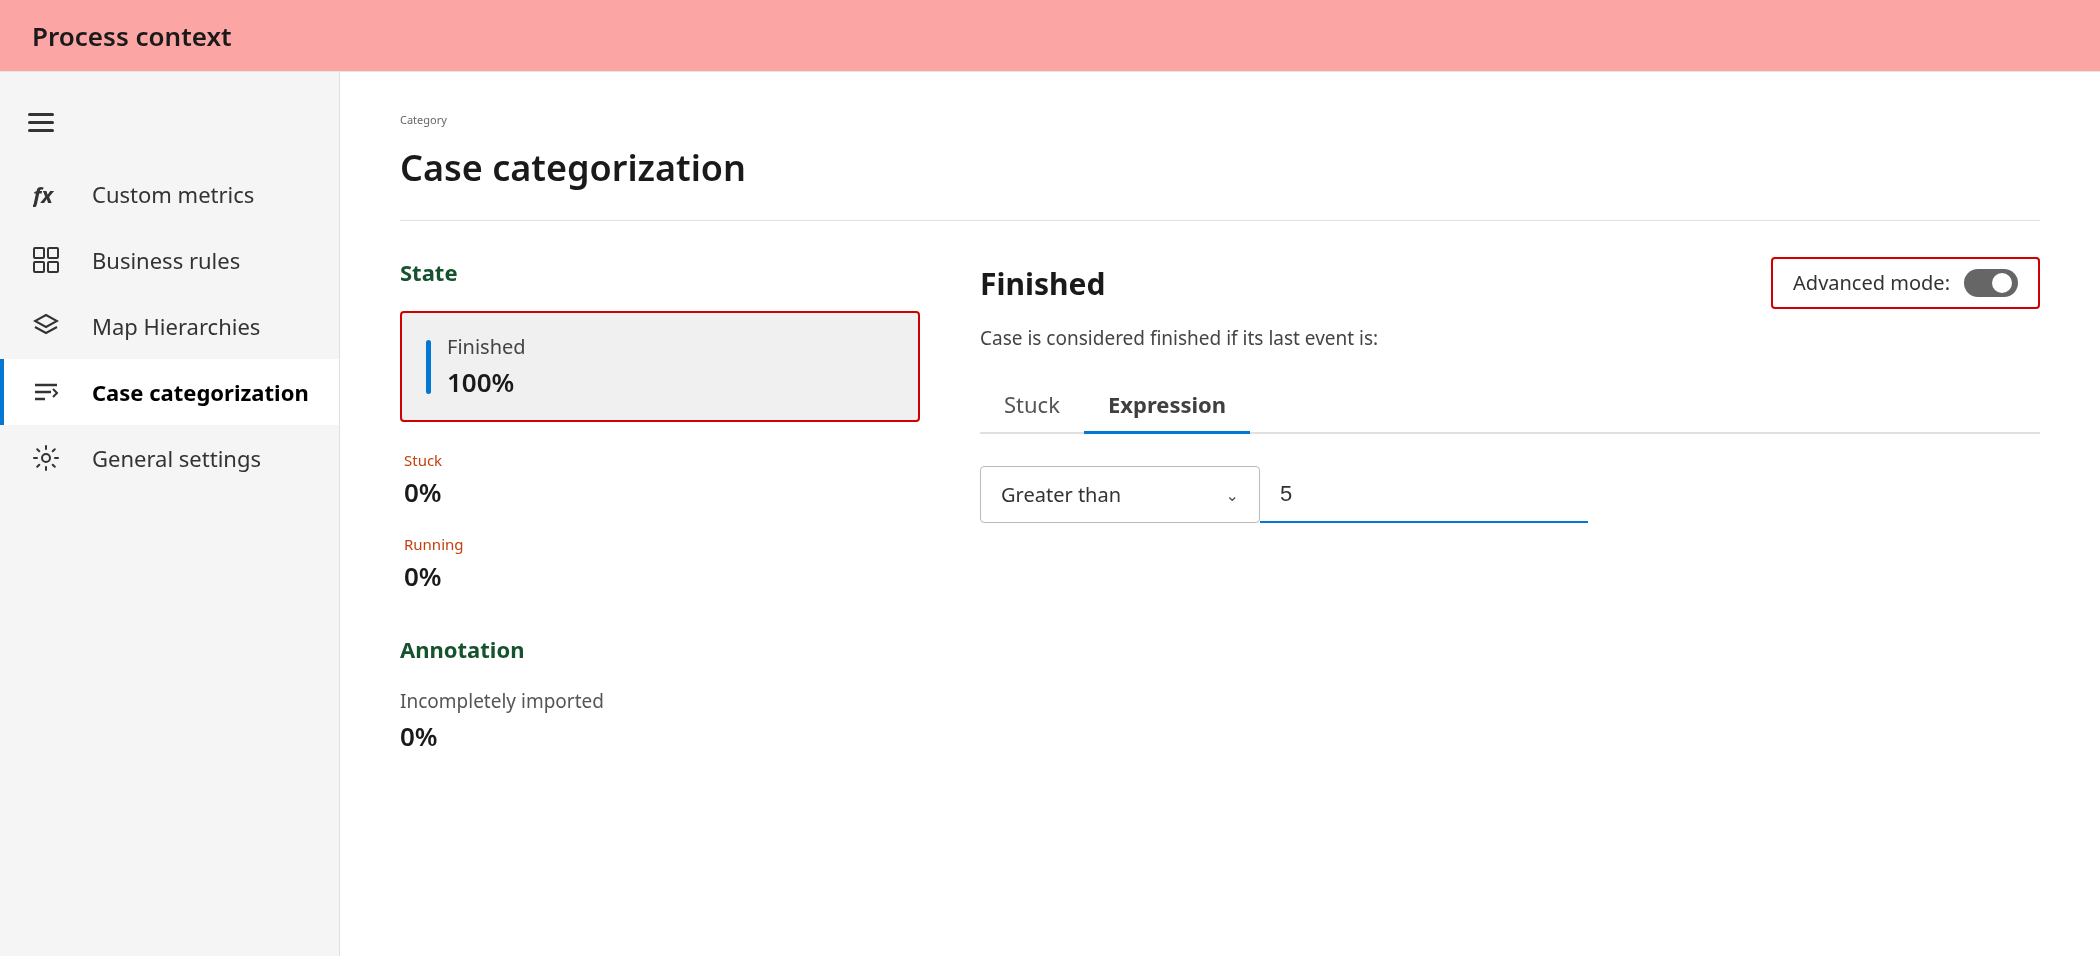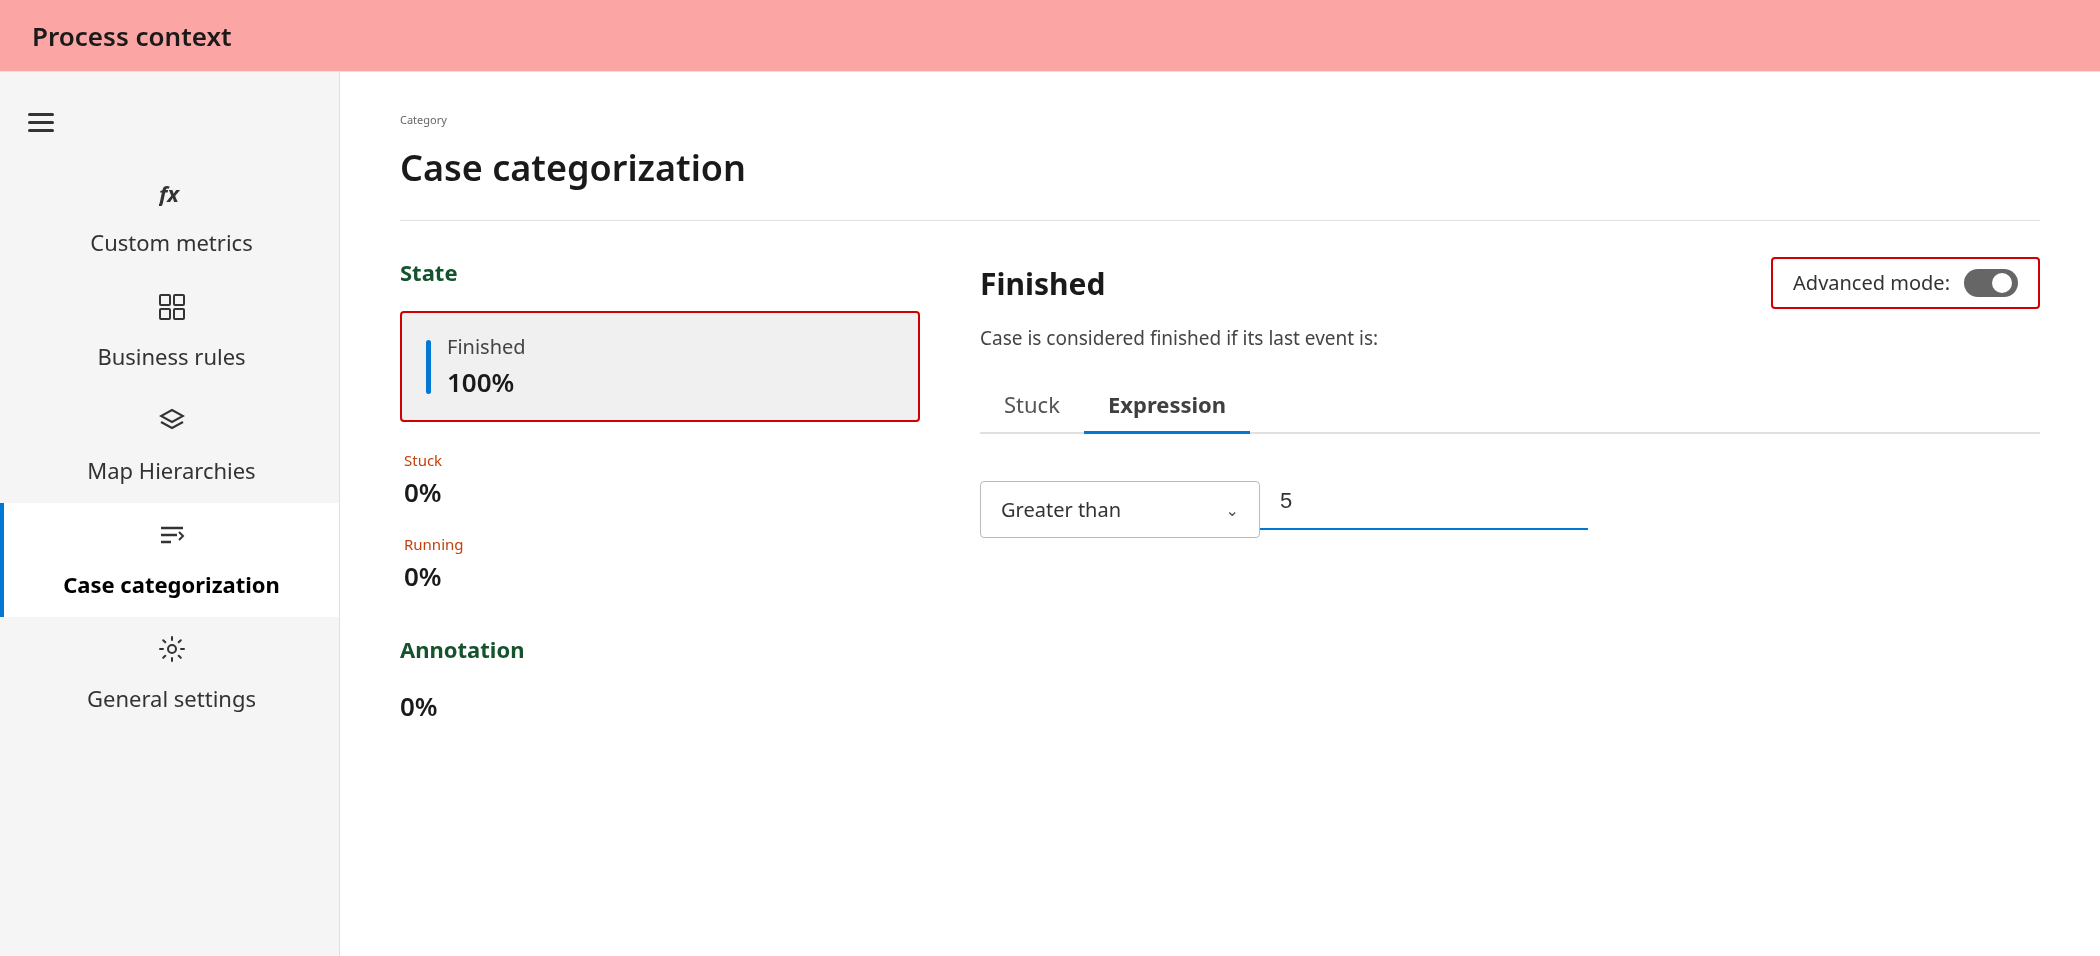--- a/index.html
+++ b/index.html
@@ -51,28 +51,27 @@
       width: 26px;
       height: 3px;
       background: #333;
       margin: 5px 0;
       border-radius: 2px;
     }
 
     .sidebar-item {
       display: flex;
       align-items: center;
-      gap: 20px;
+      gap: 32px;
       padding: 18px 28px;
       cursor: pointer;
       font-size: 22px;
       color: #333;
       border-left: 4px solid transparent;
       transition: background 0.15s;
-      flex-direction: column;
     }
 
     .sidebar-item.active {
       background: #fff;
       border-left: 4px solid #0078d4;
       font-weight: 700;
       color: #000;
     }
 
     .sidebar-item-icon {
@@ -296,21 +295,20 @@
       justify-content: space-between;
       border: 1px solid #bbb;
       border-radius: 4px;
       padding: 14px 20px;
       min-width: 280px;
       cursor: pointer;
       background: #fff;
       font-size: 20px;
       color: #333;
       gap: 16px;
-      margin-top: 15px;
     }
 
     .dropdown-select-text {
       font-size: 20px;
     }
 
     .dropdown-chevron {
       font-size: 16px;
       color: #555;
     }
@@ -423,20 +421,21 @@
         </div>
 
         <div class="state-item">
           <div class="state-item-name">Running</div>
           <div class="state-item-value">0%</div>
         </div>
 
         <div class="annotation-section">
           <div class="section-heading">Annotation</div>
           <div class="annotation-item">
+            <div class="annotation-item-name">Incompletely imported</div>
             <div class="annotation-item-value">0%</div>
           </div>
         </div>
 
       </div>
 
       <div class="right-panel">
 
         <div class="right-panel-header">
           <div class="right-panel-title">Finished</div>

